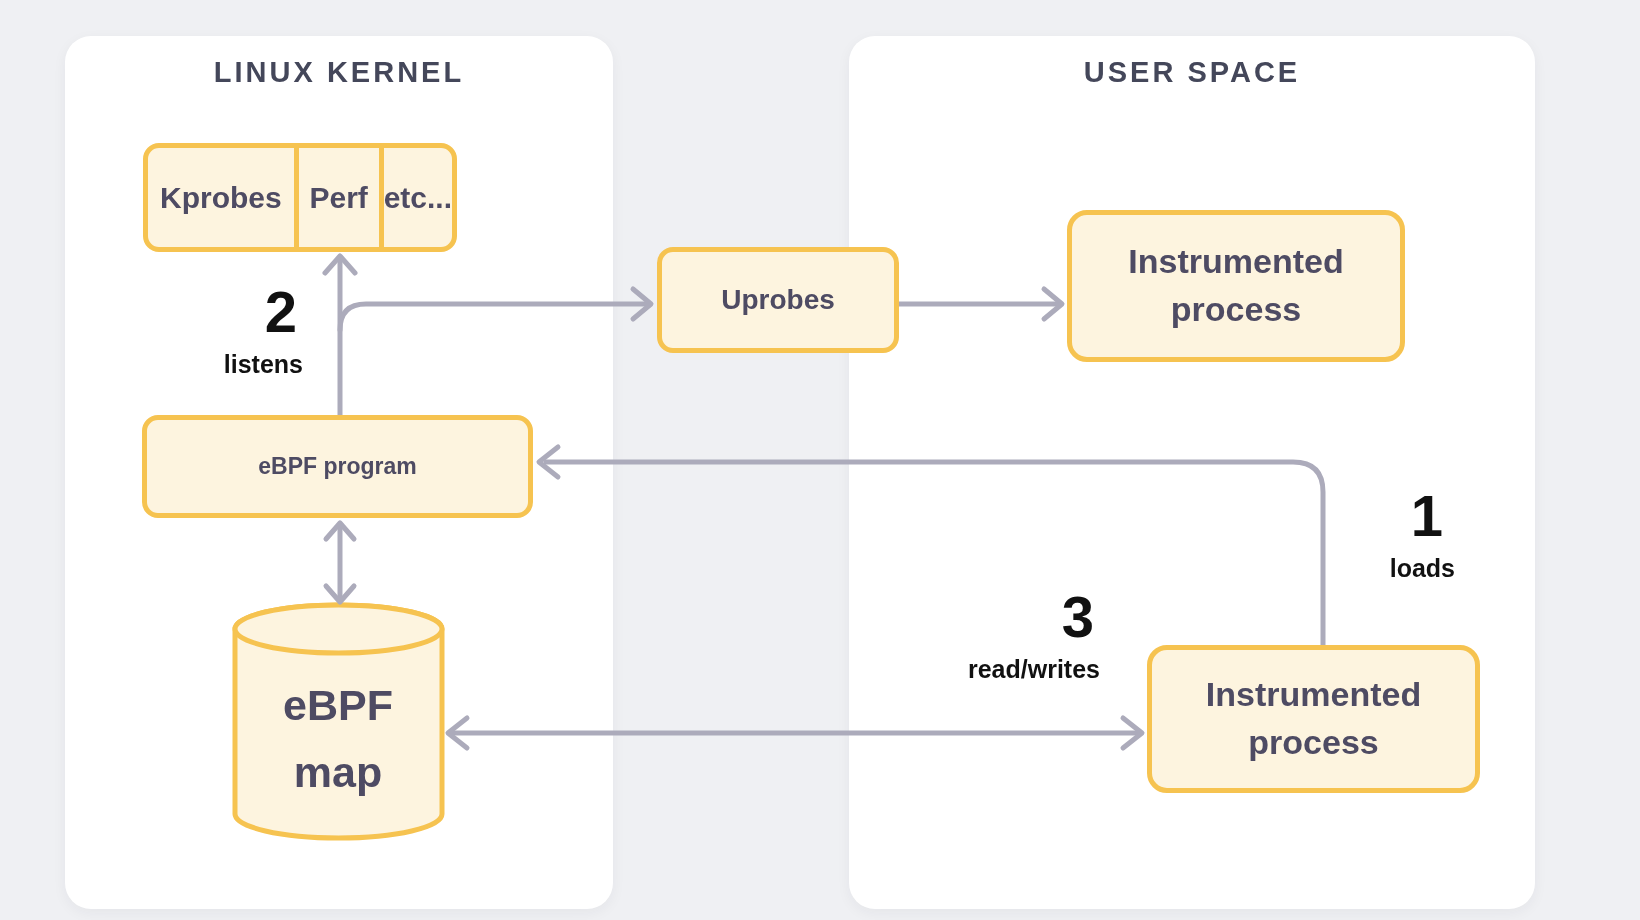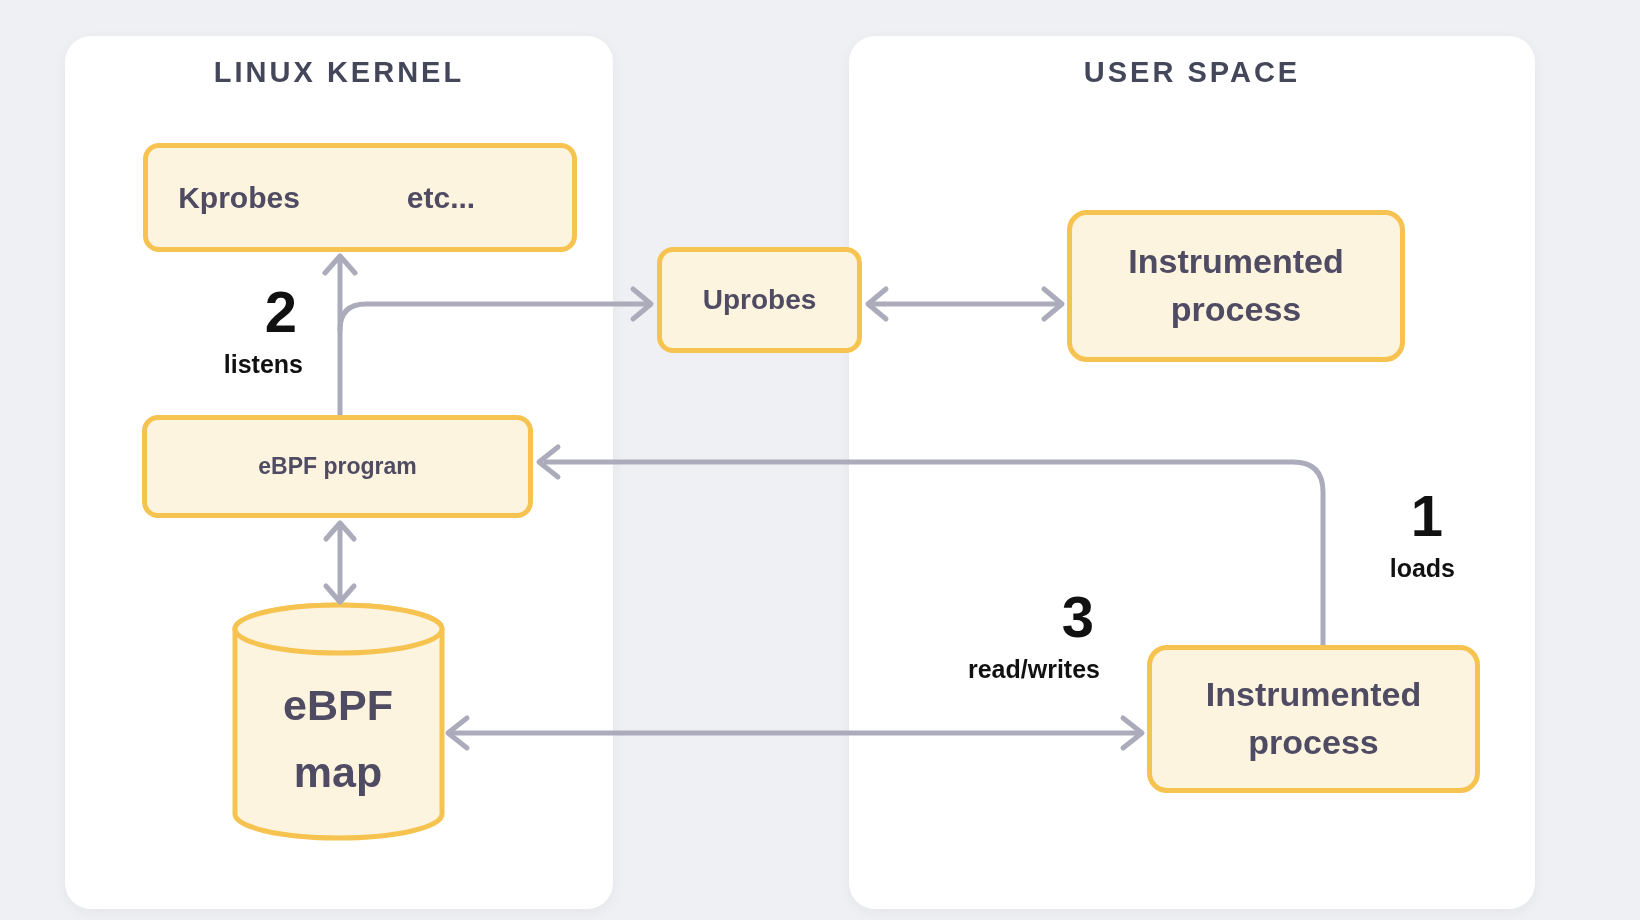--- a/index.html
+++ b/index.html
@@ -44,43 +44,43 @@
     border-radius: 18px;
     display: flex;
     align-items: center;
     justify-content: center;
     color: var(--box-text, #4e4b63);
     font-weight: 600;
     text-align: center;
   }
   .probes-box {
     left: 143px; top: 143px;
-    width: 434px; height: 109px;
-    padding: 10px;
+    width: 314px; height: 109px;
+    padding: 0;
     align-items: stretch;
     border-radius: 16px;
   }
   .probe-cell {
     display: flex;
     align-items: center;
     justify-content: center;
     font-size: 30px;
   }
   .probe-cell-kprobes { width: 162px; }
   .probe-cell-perf    { width:  99px; border-left: 5px solid var(--box-border, #f6c350); border-right: 5px solid var(--box-border, #f6c350); }
   .probe-cell-etc     { flex: 1; }
   .ebpf-program-box {
     left: 142px; top: 415px;
     width: 391px; height: 103px;
     font-size: 23px;
     border-radius: 16px;
   }
   .uprobes-box {
     left: 657px; top: 247px;
-    width: 205px; height: 106px;
+    width: 242px; height: 106px;
     font-size: 28px;
     border-radius: 16px;
   }
   .instrumented-box {
     width: 338px; height: 152px;
     font-size: 34px;
     line-height: 1.4;
     border-radius: 20px;
   }
   .instrumented-box .wrap { width: 280px; }
@@ -173,20 +173,21 @@
 
   <g>
     <path class="arrow-line" d="M340 528 L340 597"></path>
     <path class="arrow-line" d="M326 539 L340 523 L354 539"></path>
     <path class="arrow-line" d="M326 586 L340 602 L354 586"></path>
   </g>
 </svg>
 
 <div class="node probes-box">
   <div class="probe-cell probe-cell-kprobes">Kprobes</div>
+  <div class="probe-cell probe-cell-perf">Perf</div>
   <div class="probe-cell probe-cell-etc">etc...</div>
 </div>
 
 <div class="node ebpf-program-box">
   <span>eBPF program</span>
 </div>
 
 <div class="map-label">
   <span class="wrap">eBPF map</span>
 </div>

